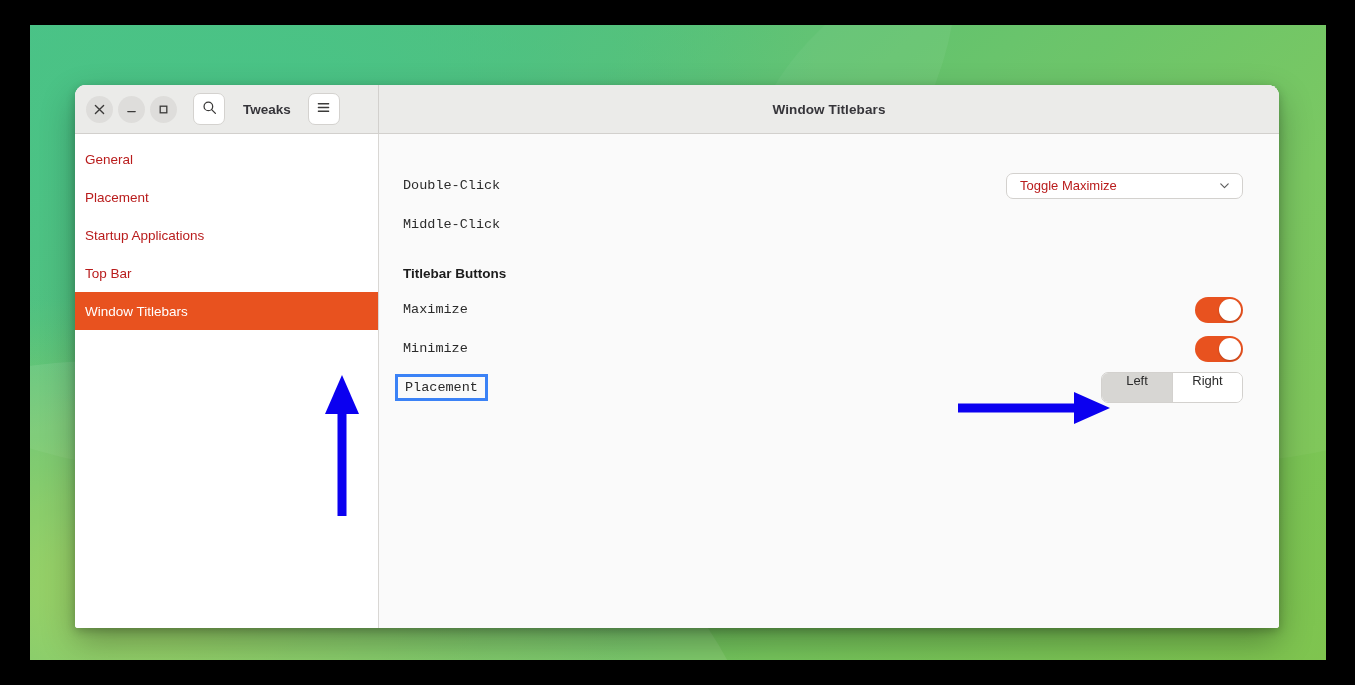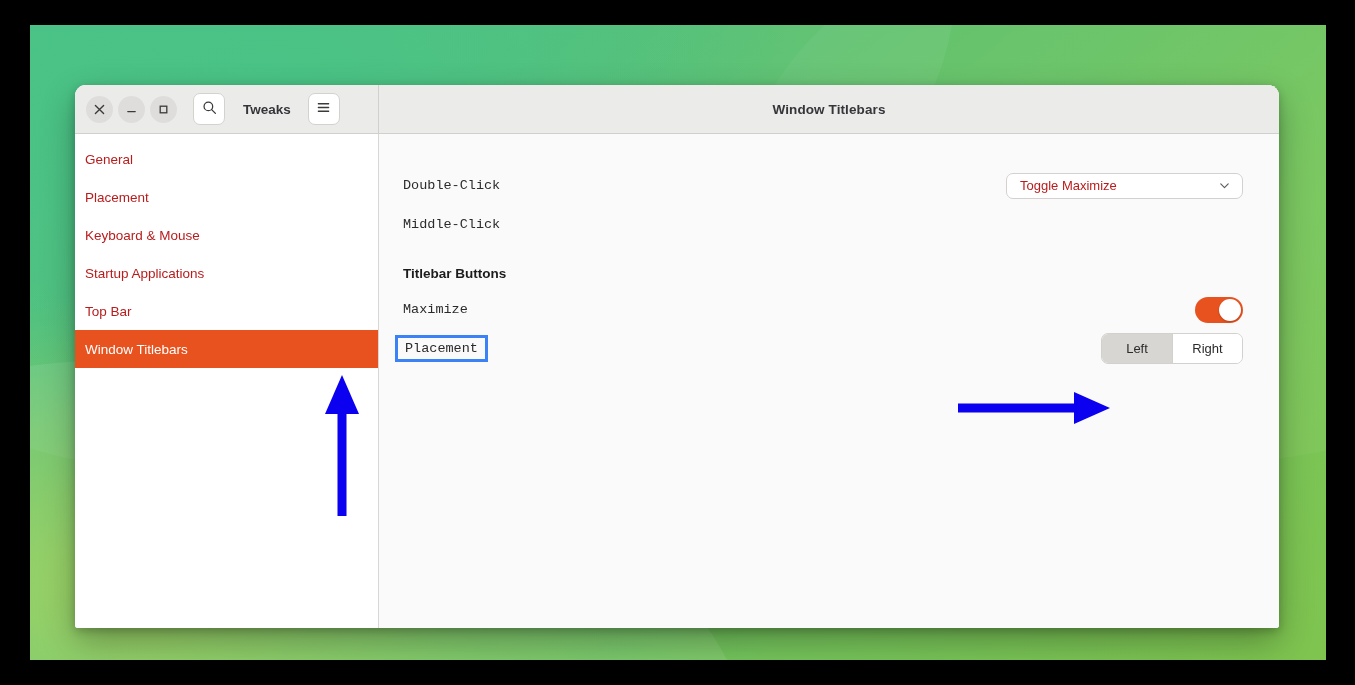--- a/index.html
+++ b/index.html
@@ -235,21 +235,20 @@
     display: flex;
     height: 31px;
     border-radius: 7px;
     overflow: hidden;
     border: 1px solid #d3d1ce;
     background: #ffffff;
   }
   .seg-btn {
     min-width: 70px;
     display: flex;
-    align-items: center;
     justify-content: center;
     font-size: 13px;
     color: #2b2b2b;
     background: #ffffff;
     cursor: pointer;
   }
   .seg-btn.active { background: #d7d6d3; }
   .seg-btn + .seg-btn { border-left: 1px solid #d3d1ce; }
 
   
@@ -333,23 +332,20 @@
   </div>
 
   <div class="window-body">
 
     <div class="sidebar">
       <div class="side-item">
           <span>General</span>
         </div>
       <div class="side-item">
           <span>Placement</span>
-        </div>
-      <div class="side-item">
-          <span>Keyboard &amp; Mouse</span>
         </div>
       <div class="side-item">
           <span>Startup Applications</span>
         </div>
       <div class="side-item">
           <span>Top Bar</span>
         </div>
       <div class="side-item selected">
           <span>Window Titlebars</span>
         </div>
@@ -377,20 +373,26 @@
 
       <div class="section-title second">Titlebar Buttons</div>
 
       <div class="row">
         <div class="row-label">Maximize</div>
         <div class="switch">
           <div class="knob"></div>
         </div>
       </div>
 
+      <div class="row">
+        <div class="row-label">Minimize</div>
+        <div class="switch">
+          <div class="knob"></div>
+        </div>
+      </div>
 
       <div class="row">
         <div class="hl-box">
           <div class="row-label">Placement</div>
         </div>
         <div class="segmented">
           <div class="seg-btn active">
             <span>Left</span>
           </div>
           <div class="seg-btn">

